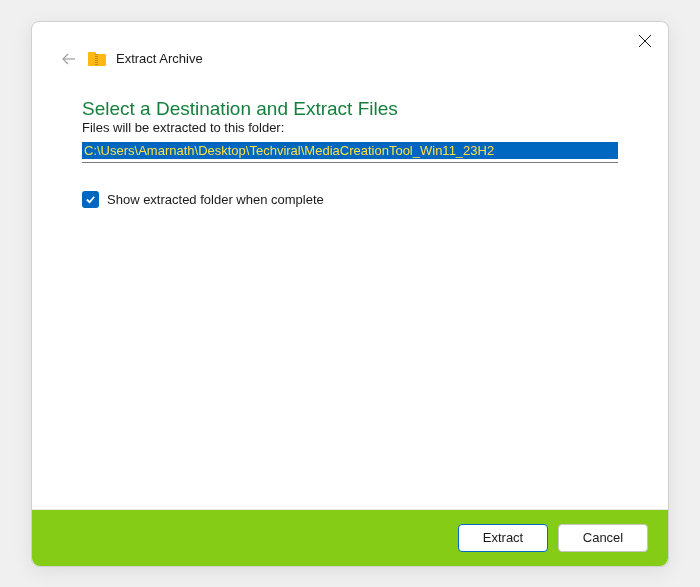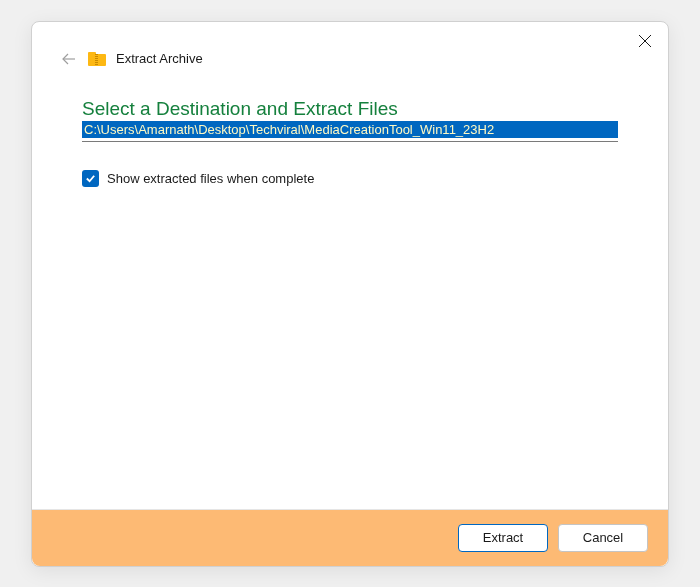--- a/index.html
+++ b/index.html
@@ -120,21 +120,21 @@
     .path-input-wrap {
       flex: 1;
       border-bottom: 1px solid #7a7a7a;
       padding-bottom: 3px;
     }
     .path-input {
       width: 100%;
       border: none;
       outline: none;
       font-size: 13px;
-      color: #fef9c3;
+      color: #fde047;
       background: #0067c0;
       padding: 1px 2px;
       font-family: 'Segoe UI', Tahoma, sans-serif;
     }
     .path-input::selection {
       background: #0067c0;
       color: #ffffff;
     }
     .browse-btn {
       width: 90px;
@@ -167,21 +167,21 @@
       stroke: #ffffff;
       stroke-width: 2;
       fill: none;
     }
     .checkbox-label {
       font-size: 13px;
       color: #1a1a1a;
       cursor: pointer;
     }
     .footer {
-      background: #fdba74;
+      background: #84cc16;
       border-top: 1px solid #e5e5e5;
       border-radius: 0 0 8px 8px;
       padding: 14px 20px;
       display: flex;
       justify-content: flex-end;
       gap: 10px;
     }
     .footer-btn {
       width: 90px;
       height: 28px;
@@ -218,32 +218,33 @@
     <div class="folder-icon">
       <div class="folder-tab"></div>
       <div class="folder-back"></div>
       <div class="zipper"></div>
     </div>
     <div class="titlebar-text">Extract Archive</div>
   </div>
 
   <div class="content">
     <h1 class="heading">Select a Destination and Extract Files</h1>
+    <div class="label">Files will be extracted to this folder:</div>
     <div class="path-row">
       <div class="path-input-wrap">
         <input type="text" class="path-input" value="C:\Users\Amarnath\Desktop\Techviral\MediaCreationTool_Win11_23H2" style="">
       </div>
     </div>
     <div class="checkbox-row">
       <div class="checkbox">
         <svg viewBox="0 0 12 12">
           <polyline points="2,6 5,9 10,3"></polyline>
         </svg>
       </div>
-      <div class="checkbox-label">Show extracted files when complete</div>
+      <div class="checkbox-label">Show extracted folder when complete</div>
     </div>
   </div>
 
   <div class="footer">
     <button class="footer-btn primary">Extract</button>
     <button class="footer-btn">Cancel</button>
   </div>
 
 </div>
 

